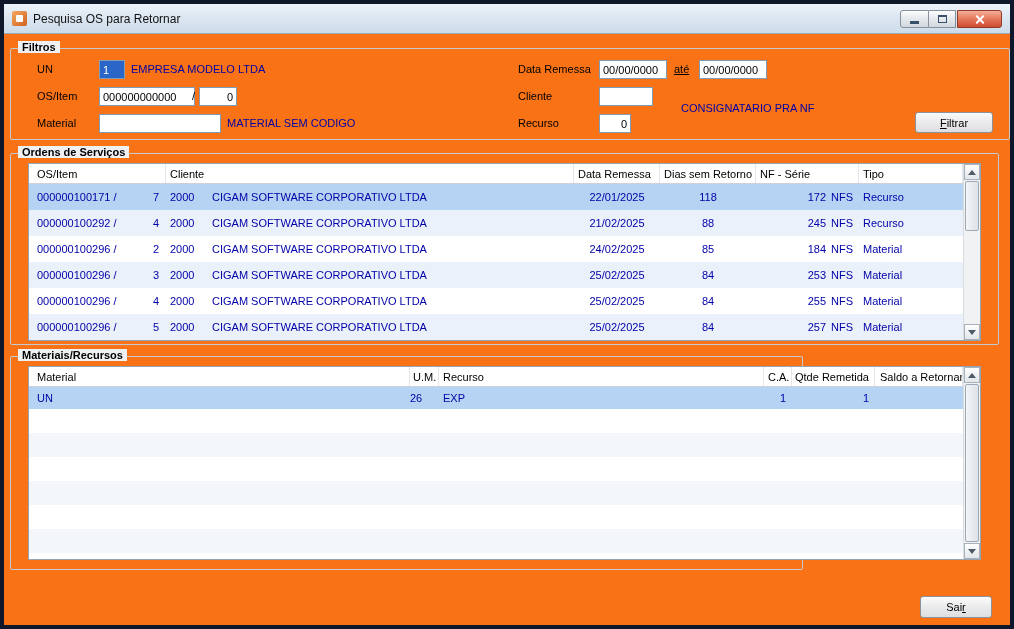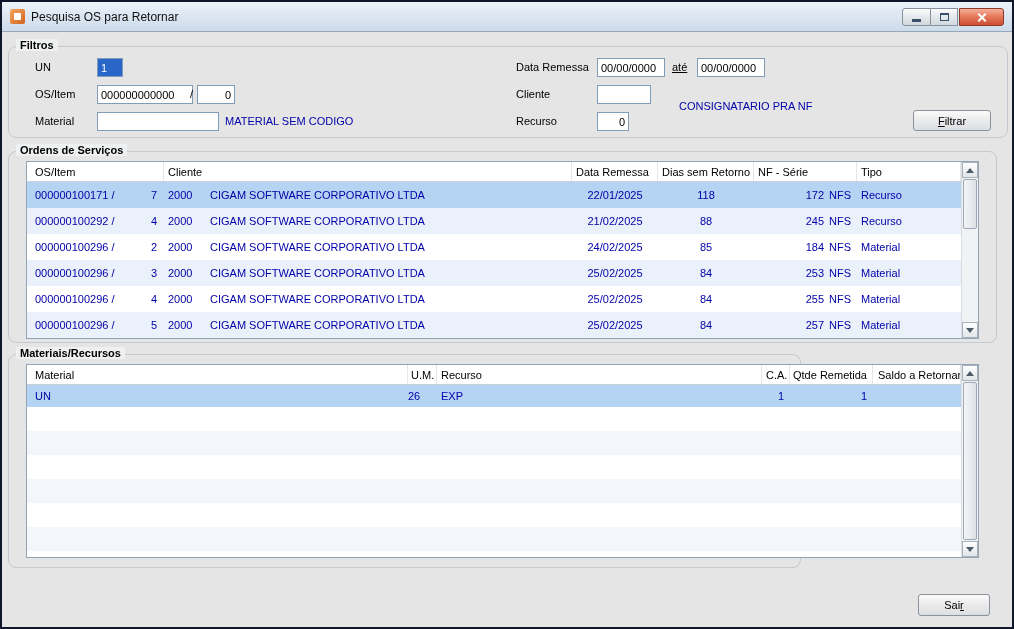--- a/index.html
+++ b/index.html
@@ -1,19 +1,19 @@
 <!DOCTYPE html>
 <html><head>
 <meta charset="utf-8">
 <style>
   * { box-sizing: border-box; margin: 0; padding: 0; }
   html,body { width:1014px; height:629px; }
   body { font-family:"Liberation Sans", sans-serif; font-size:11px; background:#c9ccd0; }
-  .window { position:relative; width:1014px; height:629px; background:#e5e5e5;
-            border:2px solid #0f172a; overflow:hidden; }
+  .window { position:relative; width:1014px; height:629px; background:#f97316;
+            border:4px solid #0f172a; overflow:hidden; }
 
   
   .titlebar { position:absolute; left:0; top:0; width:100%; height:30px;
               background:linear-gradient(180deg,#edf3fa 0%,#dde7f2 45%,#cddbe9 100%);
               border-bottom:1px solid #96a7ba; display:flex; align-items:center;
               padding:0 8px; gap:6px; }
   .app-icon { width:15px; height:15px; border-radius:2px;
               background:linear-gradient(135deg,#f2a963,#d2601e); position:relative; }
   .app-icon::after { content:""; position:absolute; left:4px; top:4px; width:7px; height:7px;
               background:#fff; border-radius:1px; }
@@ -27,21 +27,21 @@
             background:linear-gradient(#f6b09a,#e67c5f 45%,#ce4d31); border-color:#8e3b28; }
   .ic-min { width:9px; height:3px; background:#39506b; margin-top:7px; }
   .ic-max { width:9px; height:8px; border:1px solid #39506b; border-top-width:2px; }
   .ic-close { position:relative; width:11px; height:11px; }
   .ic-close::before,.ic-close::after { content:""; position:absolute; left:5px; top:0;
             width:2px; height:11px; background:#fff; border-radius:1px; }
   .ic-close::before { transform:rotate(45deg); }
   .ic-close::after  { transform:rotate(-45deg); }
 
   
-  .group { position:absolute; border:1px solid #c3cad1; border-radius:8px; }
+  .group { position:absolute; border:1px solid #c3cad1; border-radius:2px; }
   .gtitle { position:absolute; top:-8px; left:7px; background:#eef0f1; padding:0 4px;
             font-weight:bold; color:#000; }
 
   
   .flabel { position:absolute; color:#000; line-height:19px; }
   .fdesc  { position:absolute; color:#0000a8; line-height:19px; white-space:nowrap; }
   .tin { position:absolute; height:19px; border:1px solid #7f9db9; background:#fff;
          font:11px "Liberation Sans",sans-serif; padding:0 3px; color:#000; }
   .tin.right { text-align:right; }
   .tin.selected { background:#2a66c8; color:#fff; }
@@ -121,20 +121,21 @@
           <span class="ic-close"></span>
         </div>
     </div>
   </div>
 
   <div class="group" style="left:6px; top:44px; width:1000px; height:92px;">
     <span class="gtitle">Filtros</span>
 
     <span class="flabel" style="left:26px; top:11px;">UN</span>
     <input class="tin selected" style="left: 88px; top: 11px; width: 26px;" value="1">
+    <span class="fdesc" style="left:120px; top:11px;">EMPRESA MODELO LTDA</span>
 
     <span class="flabel" style="left:507px; top:11px;">Data Remessa</span>
     <input class="tin" style="left: 588px; top: 11px; width: 68px;" value="00/00/0000">
     <span class="flabel" style="left:663px; top:11px;text-decoration:underline;">até</span>
     <input class="tin" style="left: 688px; top: 11px; width: 68px;" value="00/00/0000">
 
     <span class="flabel" style="left:26px; top:38px;">OS/Item</span>
     <input class="tin" style="left: 88px; top: 38px; width: 96px;" value="000000000000">
     <span class="flabel" style="left:181px; top:38px;">/</span>
     <input class="tin right" style="left: 188px; top: 38px; width: 38px;" value="0">

